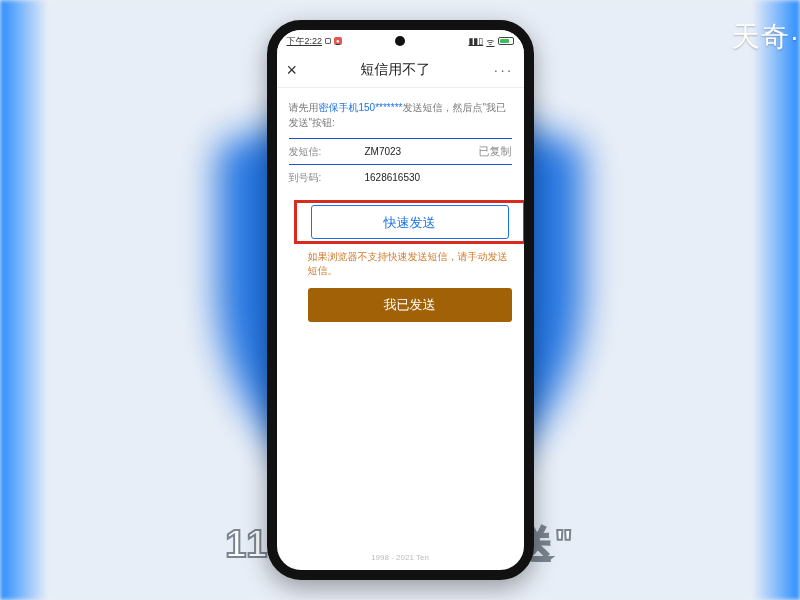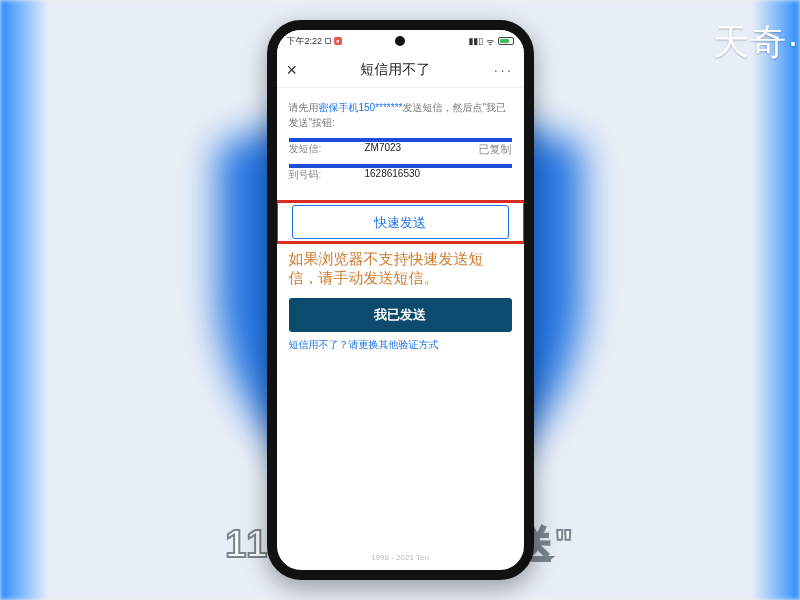--- a/index.html
+++ b/index.html
@@ -32,21 +32,21 @@
       width: 500px;
       height: 480px;
       filter: blur(18px);
       opacity: 0.95;
     }
     .watermark {
       position: absolute;
       top: 18px;
       right: 0;
       color: #fff;
-      font-size: 36px;
+      font-size: 28px;
       font-weight: 500;
       letter-spacing: 1px;
       text-shadow: 0 1px 2px rgba(0,0,0,0.25);
     }
     .caption {
       position: absolute;
       bottom: 30px;
       left: 0; right: 0;
       text-align: center;
       font-size: 38px;
@@ -80,20 +80,21 @@
 
     .statusbar {
       display: flex;
       justify-content: space-between;
       align-items: center;
       height: 22px;
       padding: 0 10px;
       font-size: 9px;
       color: #333;
       background: #fff;
+      text-decoration: underline;
     }
     .statusbar .left, .statusbar .right {
       display: flex; align-items: center; gap: 3px;
     }
     .sb-dot { display:inline-block; width:6px;height:6px;border:1px solid #666;border-radius:1px;}
     .sb-red { background:#e5554f; border:none; border-radius:2px; padding:0 2px; color:#fff; font-size:6px; line-height:8px;}
     .sb-batt { display:inline-block; width:16px;height:8px;border:1px solid #444;border-radius:2px;position:relative;}
     .sb-batt::after{content:"";position:absolute;left:1px;top:1px;bottom:1px;width:70%;background:#3cbf5a;border-radius:1px;}
 
     .titlebar {
@@ -111,30 +112,30 @@
 
     .content {
       padding: 12px 12px 0 12px;
       font-size: 10px;
       color: #333;
     }
     .instruction { color:#777; line-height: 1.5; margin-bottom: 8px; }
     .instruction .hl { color:#1a73e8;margin-top:12px; }
     .row {
       display: flex;
-      align-items: flex-start;
+      align-items: center;
       height: 26px;
-      border-top: 4px solid #1d4ed8;
+      border-top: 1px solid #1d4ed8;
     }
     .row:last-of-type { border-bottom: 1px solid #eee; }
     .row-label { width: 44px; color:#888; }
     .row-val { flex:1; color:#222;margin-left:32px; }
     .row-copied { color:#888; font-size:11px; }
 
-    .btn-wrap { margin-top: 10px; }
+    .btn-wrap { margin-top: 10px; margin-left: 19px; }
     .btn {
       display:block;
       width:100%;
       height: 34px;
       line-height: 34px;
       text-align:center;
       font-size: 13px;
       border-radius: 3px;
       border:none;
       cursor:pointer;
@@ -143,23 +144,23 @@
       background:#fff;
       color:#1a73e8;
       border:1px solid #1a73e8;
     }
     .red-box {
       border: 3px solid #d92b1f;
       padding: 2px;
       margin: 0 -14px 0 -14px;
     }
     .red-box .btn { margin: 0 12px; width: calc(100% - 24px); }
-    .hint { color:#999; font-size:15px; margin: 6px 0 10px 0; }
+    .hint { color:#999; font-size:10px; margin: 6px 0 10px 0; }
     .hint-orange { color:#d07a2c; }
-    .btn-primary { background:#0c4a6e; color:#fff; font-weight:700; }
+    .btn-primary { background:#a16207; color:#fff; font-weight:400; }
     .link { color:#1a73e8; font-size:10px; margin-top: 6px; display:inline-block; }
 
     .footer {
       position:absolute;
       bottom:8px;
       left:0;right:0;
       text-align:center;
       font-size:8px;
       color:#bbb;
     }
@@ -214,21 +215,20 @@
       </div>
 
       <div class="btn-wrap">
         <div class="red-box">
           <button class="btn btn-outline">快速发送</button>
         </div>
         <div class="hint hint-orange">如果浏览器不支持快速发送短信，请手动发送短信。</div>
 
         <button class="btn btn-primary">我已发送</button>
 
-        <a class="link">短信用不了？请更换其他验证方式</a>
       </div>
     </div>
 
     <div class="footer">1998 - 2021 Ten</div>
   </div>
 
   <div class="caption">11. 点击"快速发送"</div>
 </div>
 
 </body></html>

